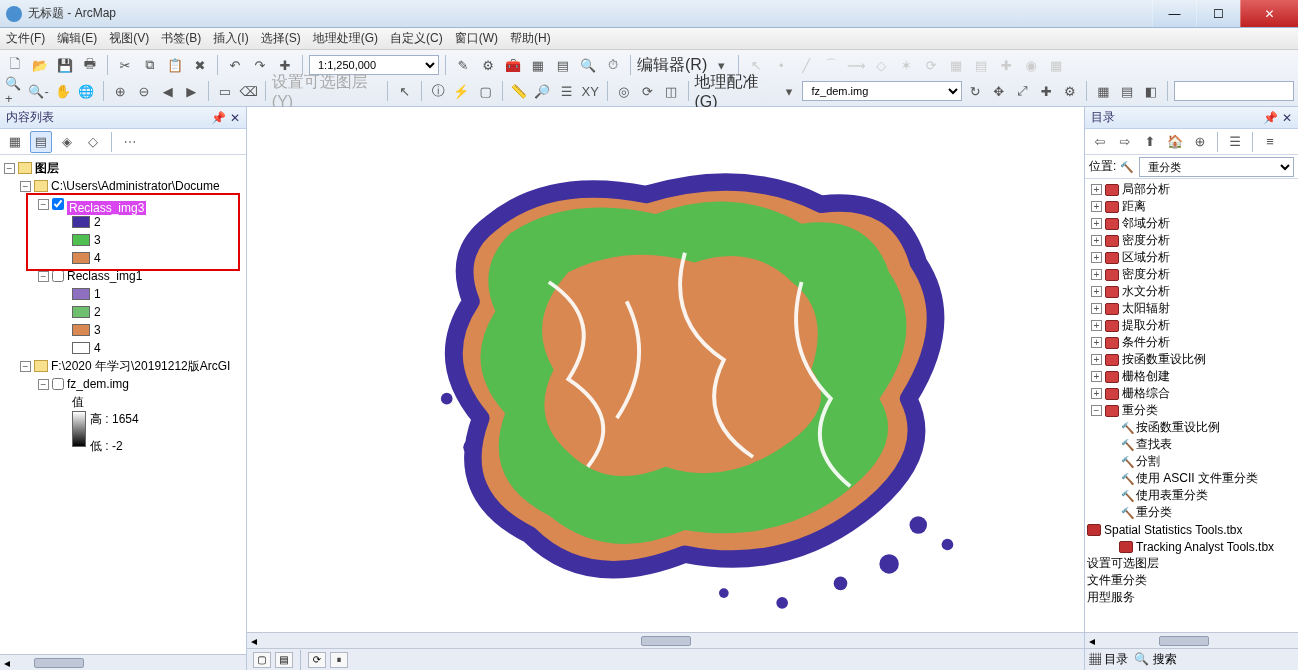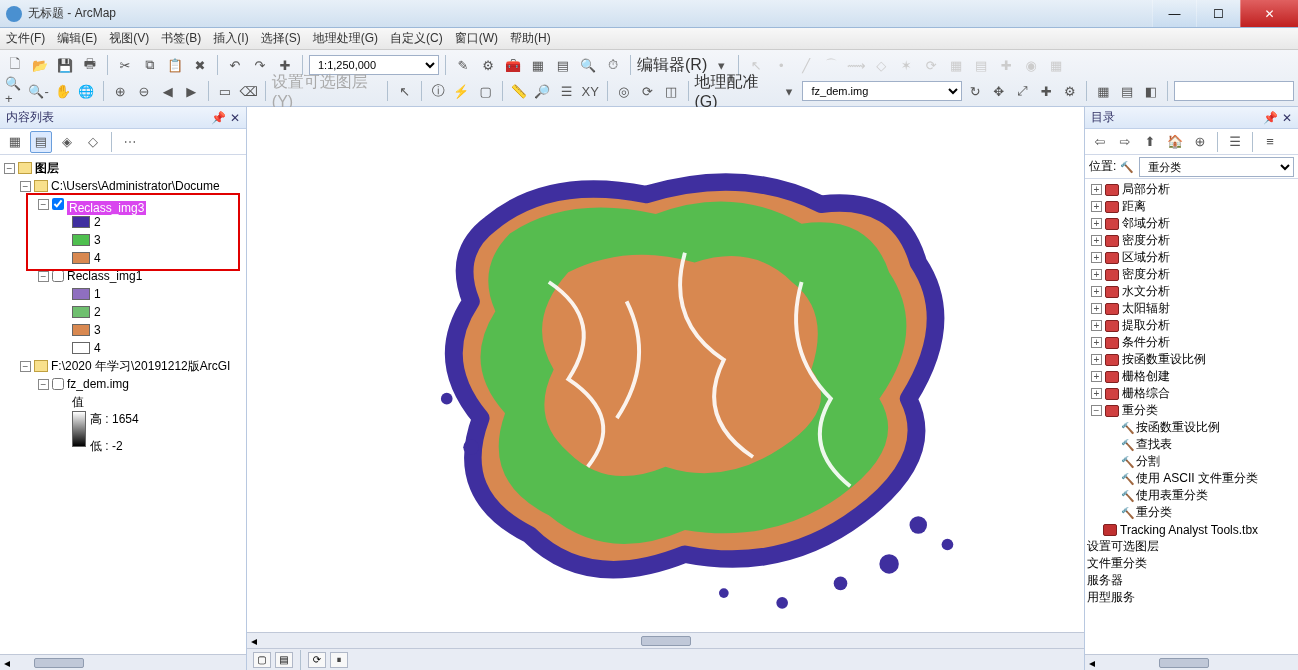--- a/index.html
+++ b/index.html
@@ -435,35 +435,40 @@
           <span>使用 ASCII 文件重分类</span>
         </div>
         <div class="cat-row" style="padding-left: 34px;">
           <span class="hammer">🔨</span>
           <span>使用表重分类</span>
         </div>
         <div class="cat-row" style="padding-left: 34px;">
           <span class="hammer">🔨</span>
           <span>重分类</span>
         </div>
-        <div class="cat-row" style="padding-left: 16px;">
+        <div class="cat-row" style="padding-left: 0px;">
+          <span class="toolbox" style="background:#c03030"></span>
+          <span>Spatial Statistics Tools.tbx</span>
+        </div>
+        <div class="cat-row" style="padding-left: 16px; margin-left: 16px;">
           <span class="toolbox" style="background:#c03030"></span>
           <span>Tracking Analyst Tools.tbx</span>
         </div>
         <div class="cat-row" style="padding-left: 0px;">
           <span>设置可选图层</span>
         </div>
         <div class="cat-row" style="padding-left: 0px;">
           <span>文件重分类</span>
-        </div>
-        <div class="cat-row" style="padding-left: 0px;">
-          <span>服务器</span>
         </div>
         <div class="cat-row" style="padding-left: 0px;">
           <span>用型服务</span>
         </div>
       </div>
     <div class="hscroll">
         <span style="width:14px;text-align:center">◂</span>
         <div class="thumb" style="margin-left:60px"></div>
       </div>
+    <div class="cat-bottom">
+      <span>▦ <span>目录</span></span>
+      <span>🔍 <span>搜索</span></span>
+    </div>
   </div>
 </div>
 
 </body></html>

